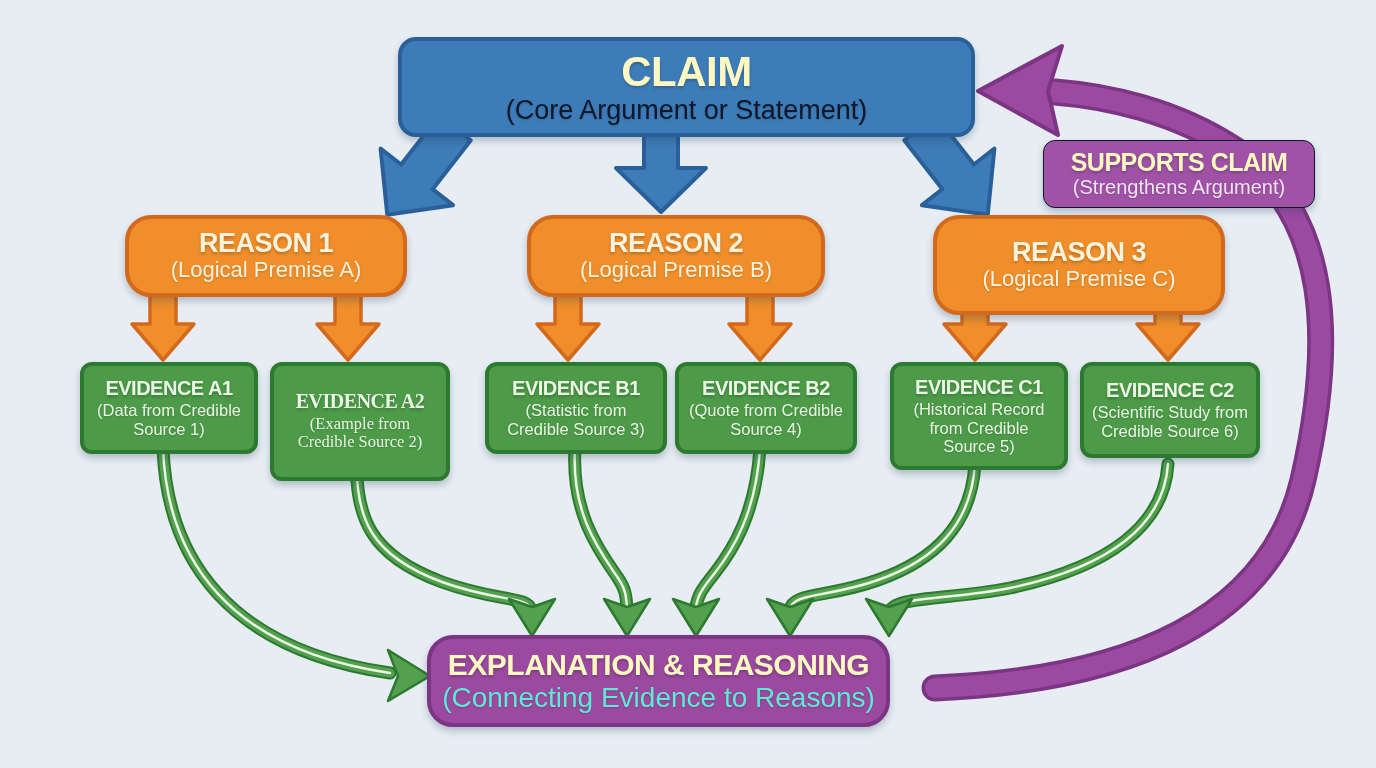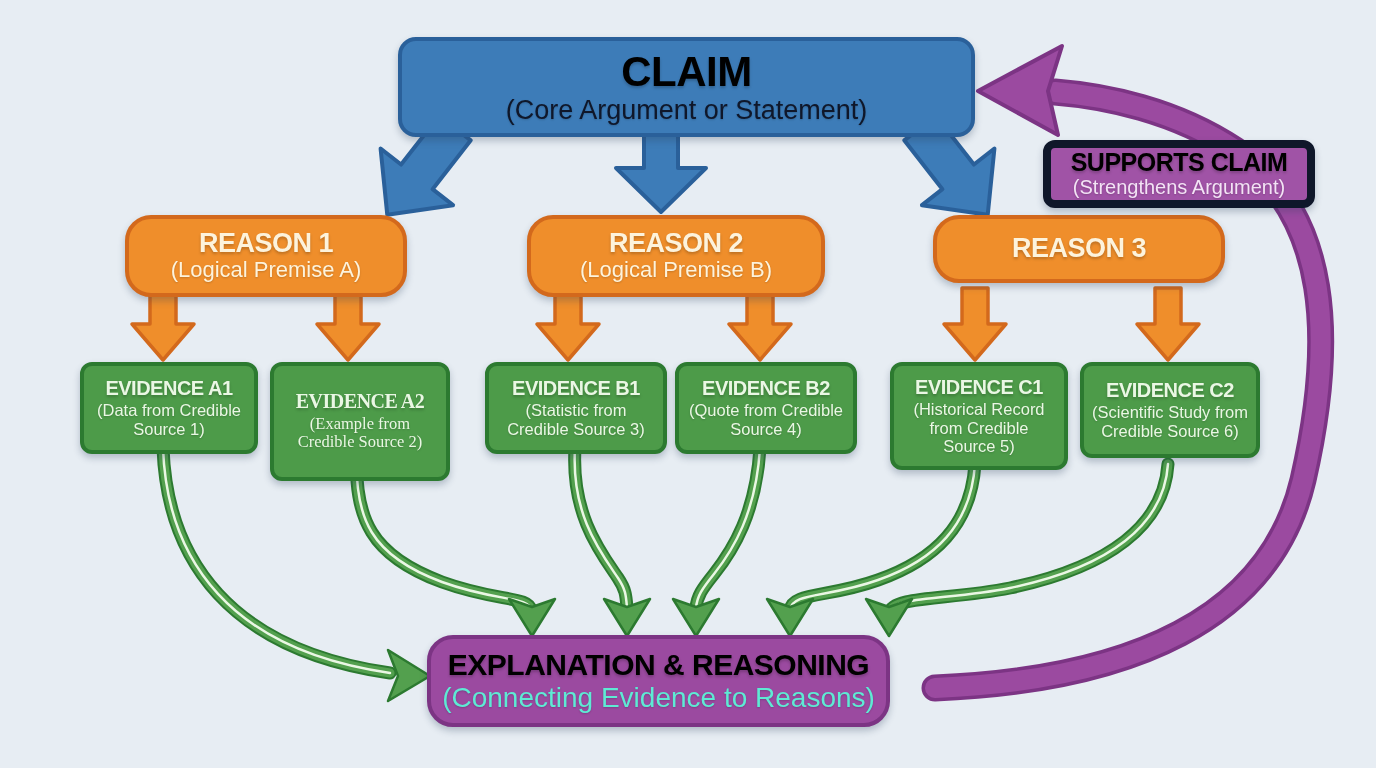--- a/index.html
+++ b/index.html
@@ -12,22 +12,22 @@
   .box{
     position:absolute;z-index:2;box-sizing:border-box;
     display:flex;flex-direction:column;align-items:center;justify-content:center;
     text-align:center;border-radius:26px;
     box-shadow:0 4px 7px rgba(40,60,90,.28);
   }
   .blue  {background:#3d7cb8;border:4px solid #2a609a;border-radius:18px;}
   .orange{background:#ef8e2b;border:4px solid #d3691c;}
   .green {background:#4d9b49;border:4px solid #2c7a30;border-radius:12px;}
   .purple{background:#9b4aa0;border:4px solid #7c3484;}
-  .plabel{background:#a053a6;border:8px solid #0f172a;z-index:3;border-radius:12px;text-align:center;}
-  .t1{font-weight:bold;color:#000000;letter-spacing:-0.5px;line-height:1.08;
+  .plabel{background:#a053a6;border:1px solid #0f172a;z-index:3;border-radius:12px;text-align:center;}
+  .t1{font-weight:bold;color:#fef9c3;letter-spacing:-0.5px;line-height:1.08;
       text-shadow:0 2px 3px rgba(0,0,0,.22);}
   .t2{color:#0f172a;line-height:1.12;text-shadow:0 1px 2px rgba(0,0,0,.18);}
   .claim .t1{font-size:42px;}
   .claim .t2{font-size:27px;}
   .reason .t1{font-size:27px;color:#fdf3dc;}
   .reason .t2{font-size:22px;color:#fdf3dc;}
   .evidence{padding:6px 8px;}
   .evidence .t1{font-size:20px;color:#eaf7e4;margin-bottom:2px;}
   .evidence .t2{font-size:16.5px;color:#eaf7e4;}
   .explain .t1{font-size:30px;}
@@ -113,22 +113,23 @@
   </div>
 
   <div class="box orange reason" style="left:125px;top:215px;width:282px;height:82px;">
     <div class="t1">REASON 1</div>
     <div class="t2">(Logical Premise A)</div>
   </div>
   <div class="box orange reason" style="left:527px;top:215px;width:298px;height:82px;">
     <div class="t1">REASON 2</div>
     <div class="t2">(Logical Premise B)</div>
   </div>
-  <div class="box orange reason" style="left:933px;top:215px;width:292px;height:68px;">
+  <div class="box orange reason" style="left:933px;top:215px;width:292px;height:100px;">
     <div class="t1">REASON 3</div>
+    <div class="t2">(Logical Premise C)</div>
   </div>
 
   <div class="box green evidence" style="left:80px;top:362px;width:178px;height:92px;">
     <div class="t1">EVIDENCE A1</div>
     <div class="t2">(Data from Credible Source 1)</div>
   </div>
   <div class="box green evidence" style="left:270px;top:362px;width:180px;height:119px;font-family:Liberation Serif, serif;">
     <div class="t1">EVIDENCE A2</div>
     <div class="t2">(Example from Credible Source 2)</div>
   </div>

